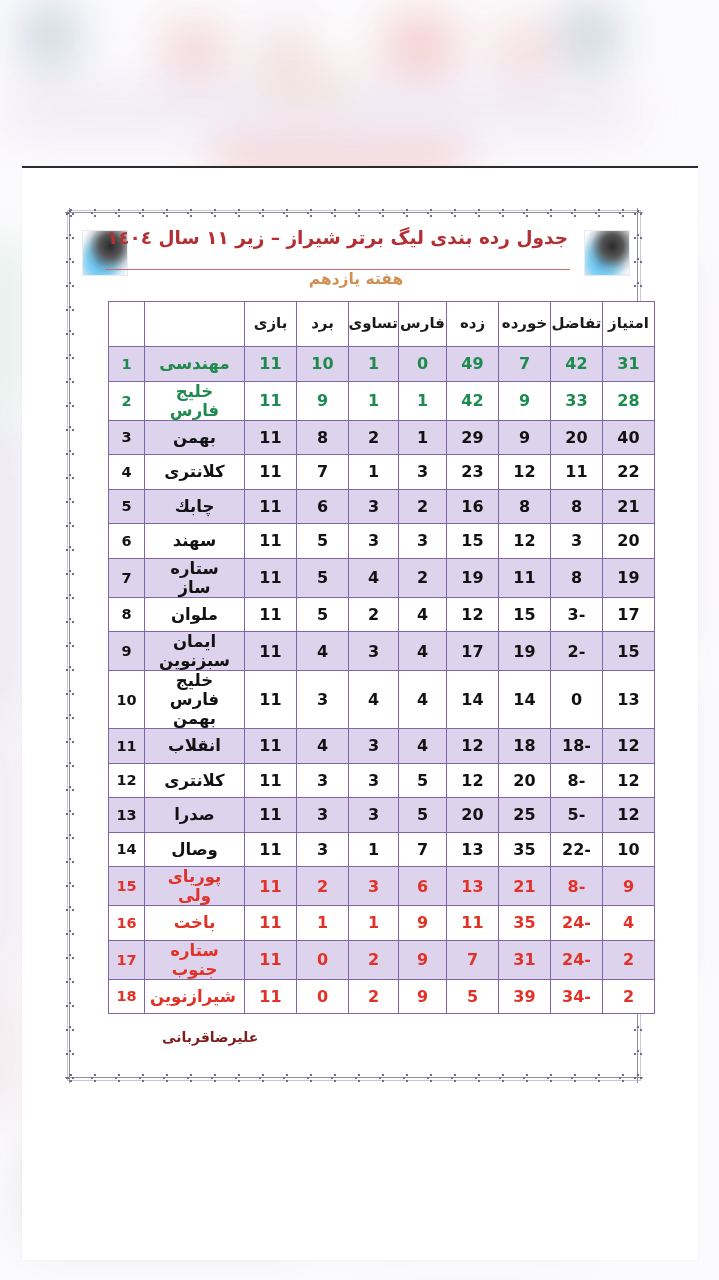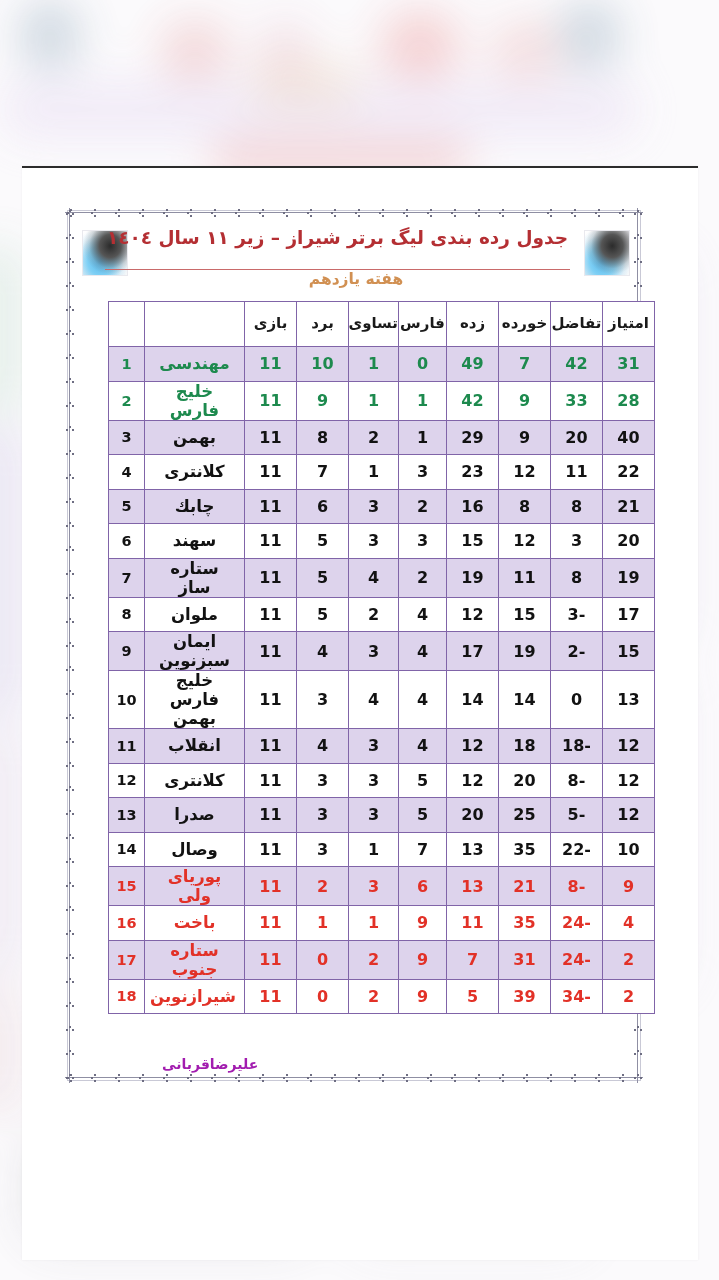--- a/index.html
+++ b/index.html
@@ -186,24 +186,24 @@
   col.c-draw { width: 50px; }
   col.c-win  { width: 52px; }
   col.c-play { width: 52px; }
   col.c-team { width: 100px; }
   col.c-rank { width: 36px; }
 
   
   #signature {
     position: absolute;
     left: 140px;
-    top: 888px;
+    top: 861px;
     font-size: 14px;
     font-weight: bold;
-    color: #a21caf;
+    color: #7f1d1d;
     direction: rtl;
   }
 </style>
 </head>
 <body>
 
 <div id="backdrop">
   <div class="blur-layer">
     <div class="bsmear" style="left:40px;top:140px;width:640px;height:60px;background:rgba(215,195,235,.30);"></div>
     <div class="bsmear" style="left:250px;top:200px;width:260px;height:40px;background:rgba(215,60,60,.22);"></div>

